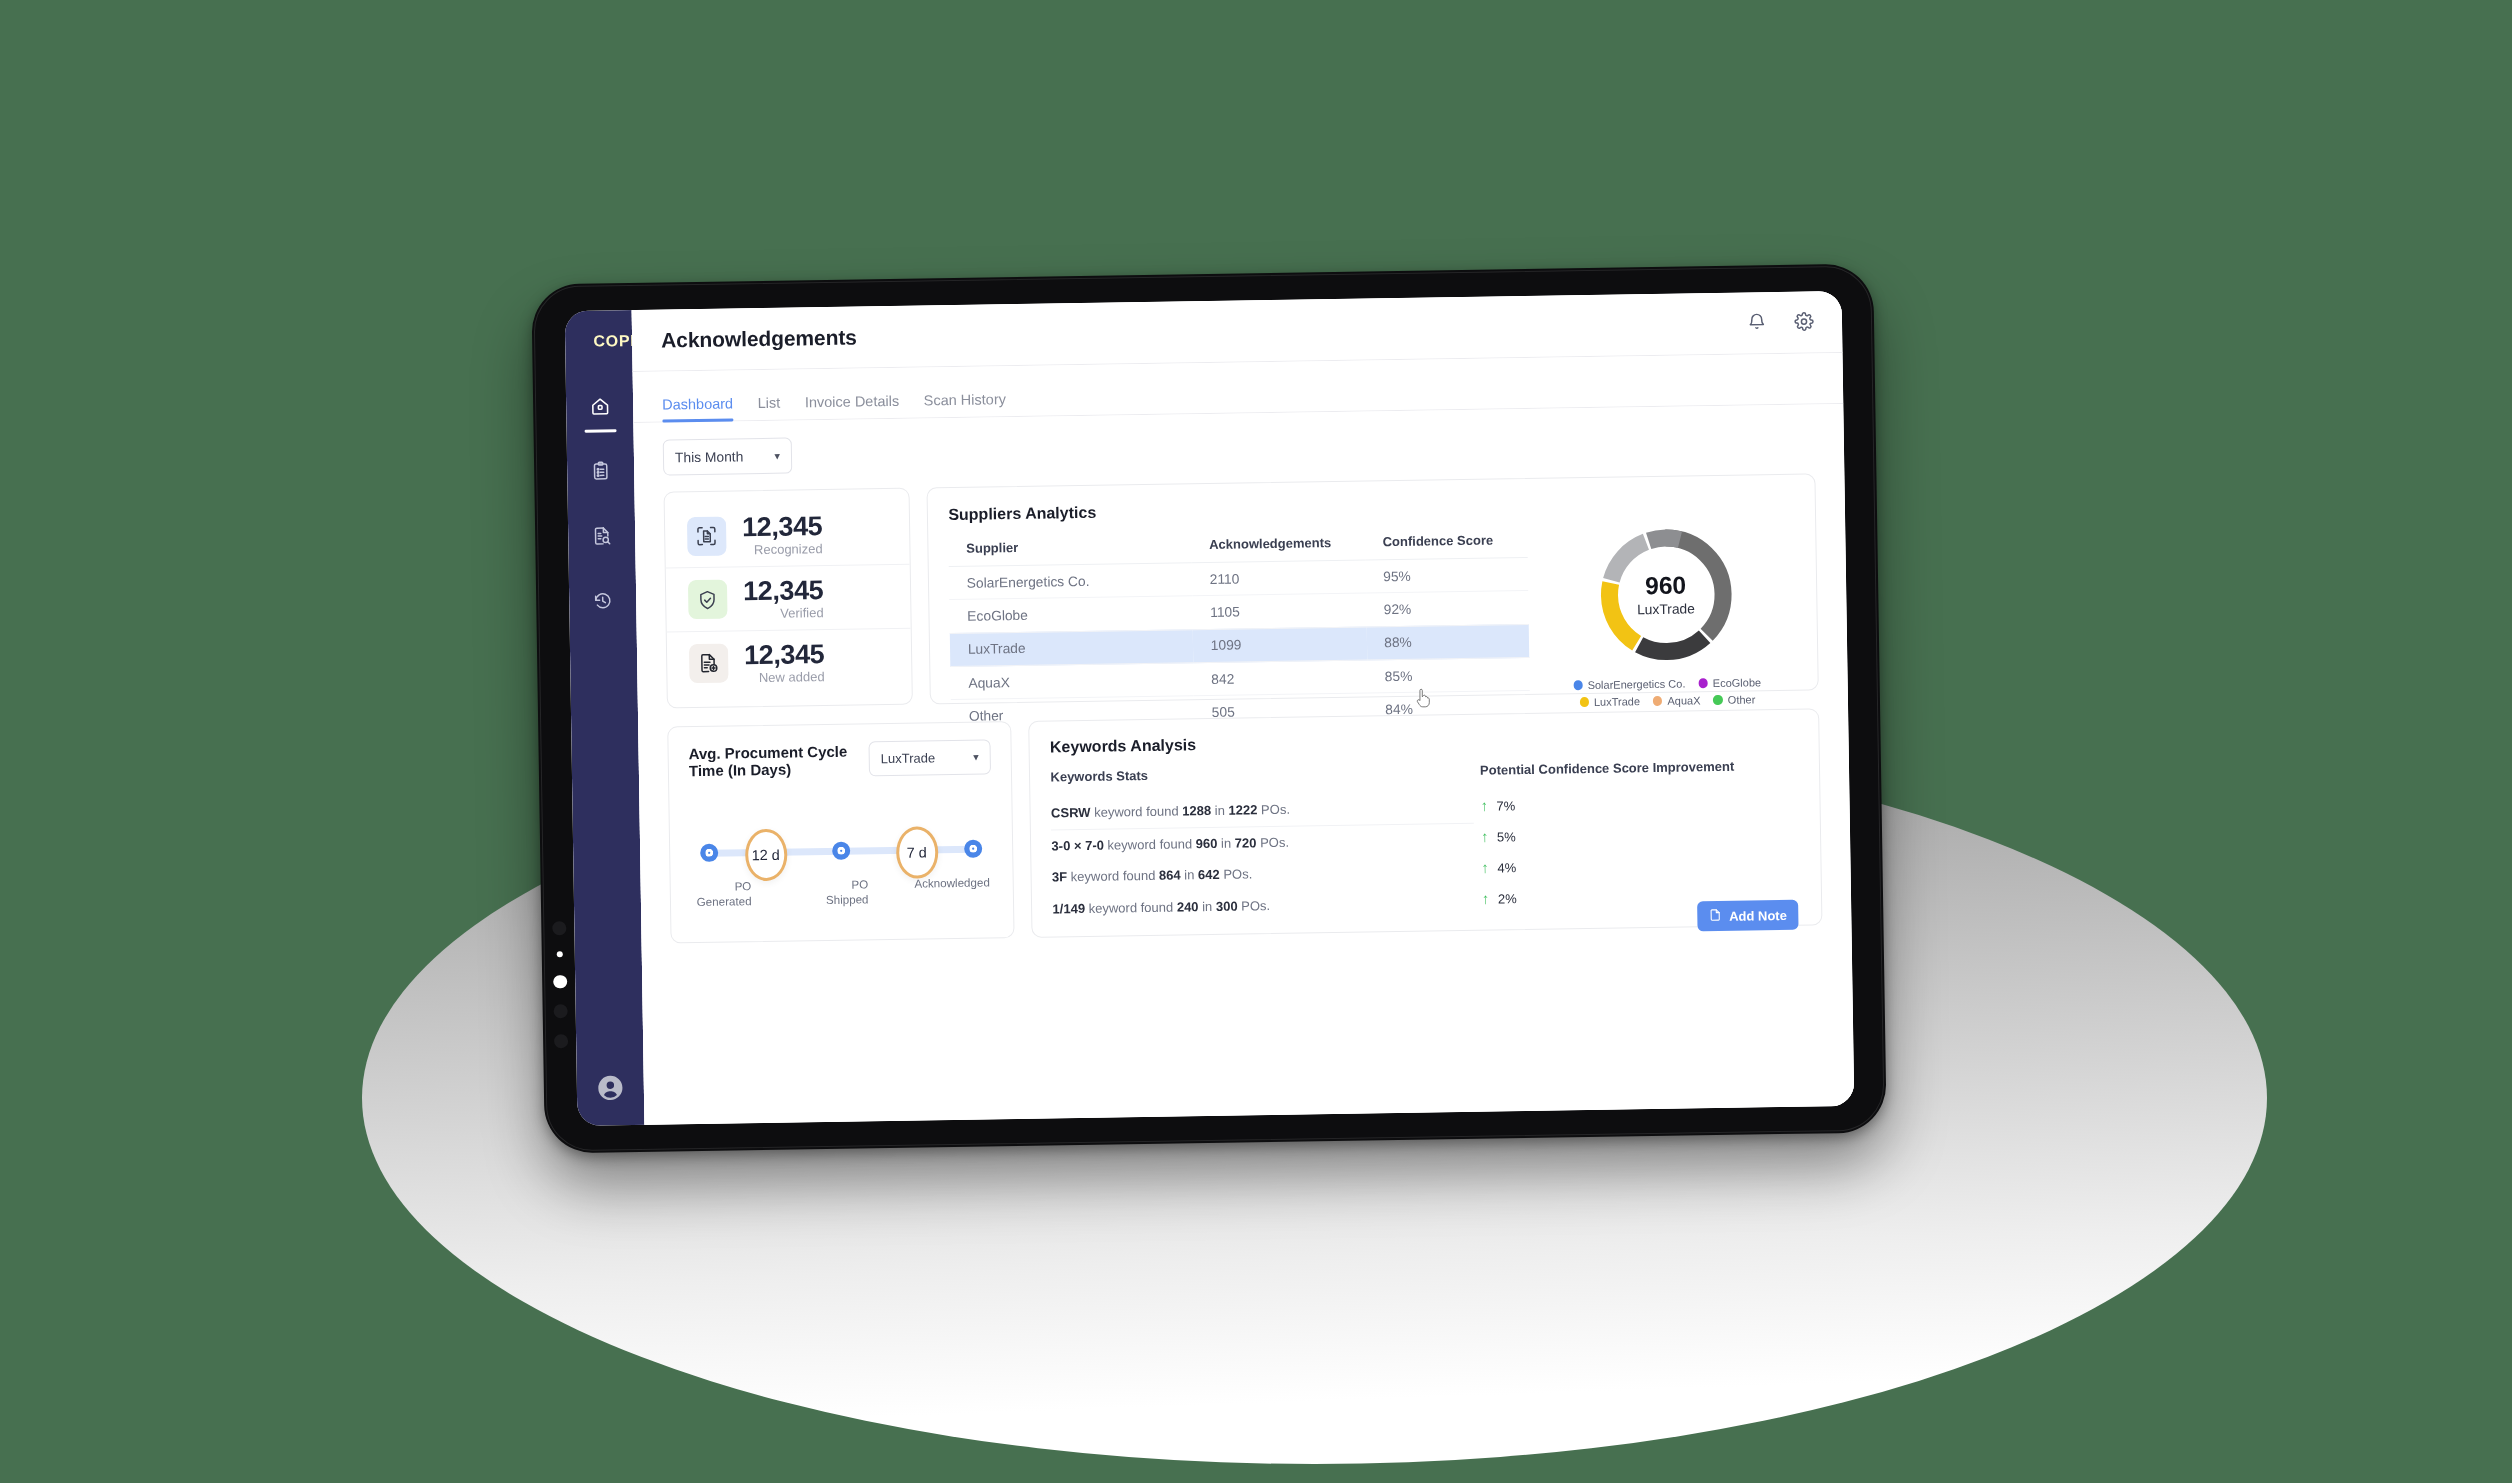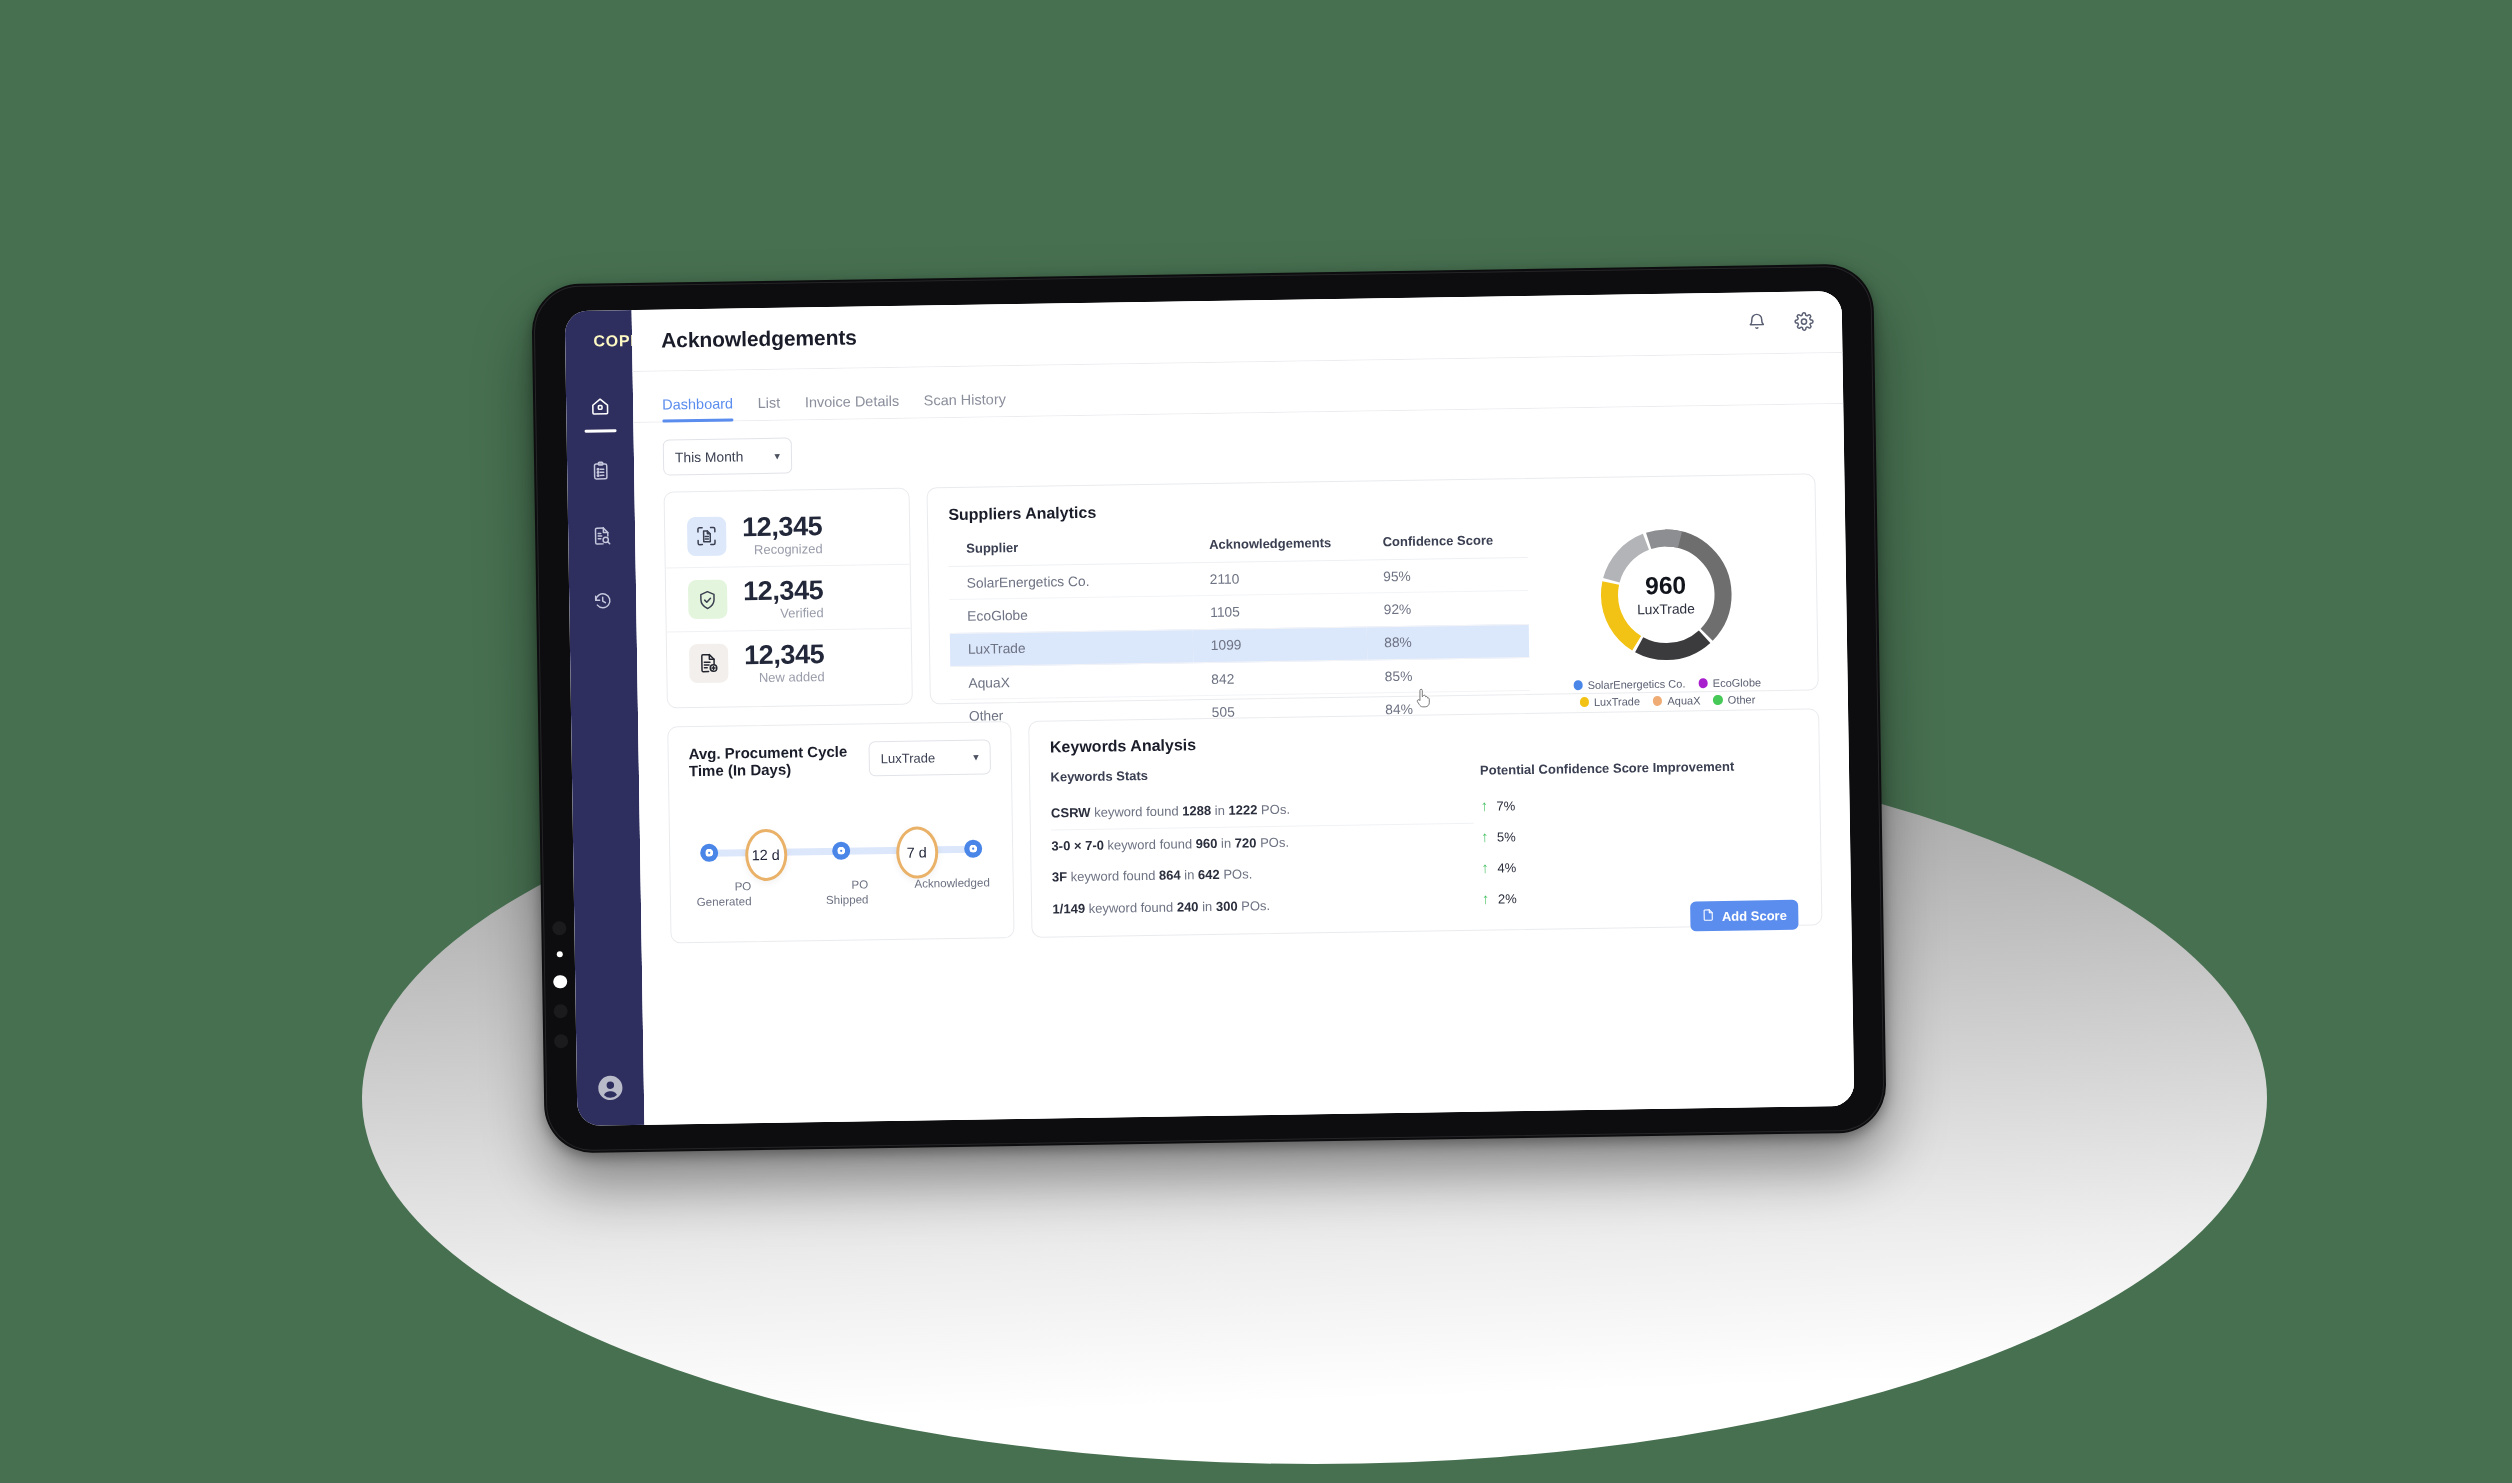--- a/index.html
+++ b/index.html
@@ -570,21 +570,21 @@
                 </div>
               </div>
 
               <button class="add-note-btn">
                 <span>
                   <svg width="13.8" height="13.8" viewBox="0 0 24 24" fill="none" stroke="#ffffff" stroke-width="1.9" stroke-linecap="round" stroke-linejoin="round">
                     <path d="M14 3H6.5A1.5 1.5 0 0 0 5 4.5v15A1.5 1.5 0 0 0 6.5 21h11a1.5 1.5 0 0 0 1.5-1.5V8z"></path>
                     <path d="M14 3v5h5"></path>
                   </svg>
                 </span>
-                <span>Add Score</span>
+                <span>Add Note</span>
               </button>
             </div>
           </div>
         </div>
 
       </div>
     </div>
   </div>
 </div>
 

